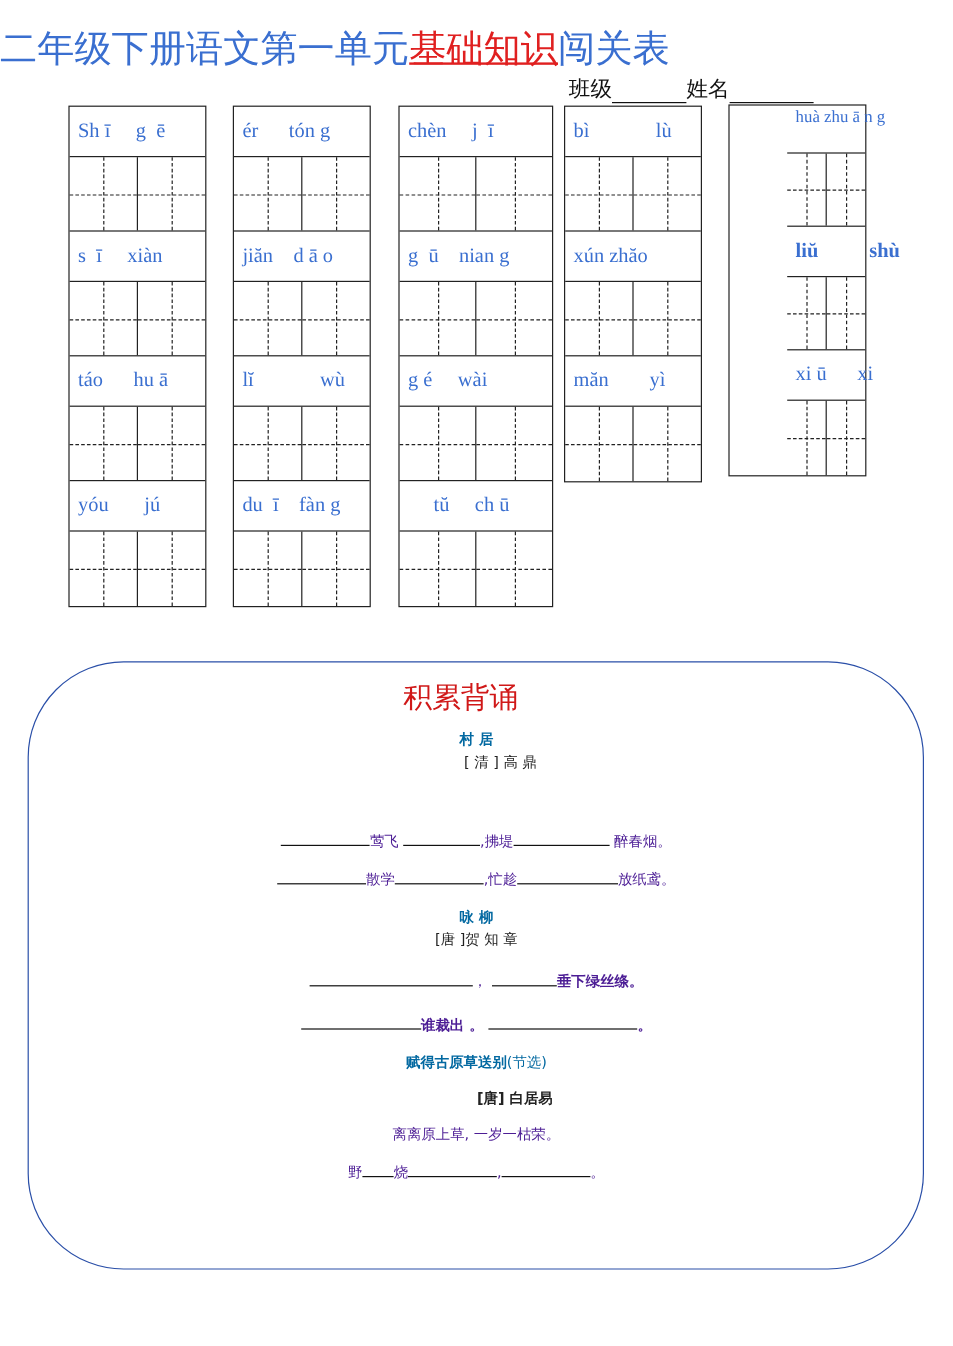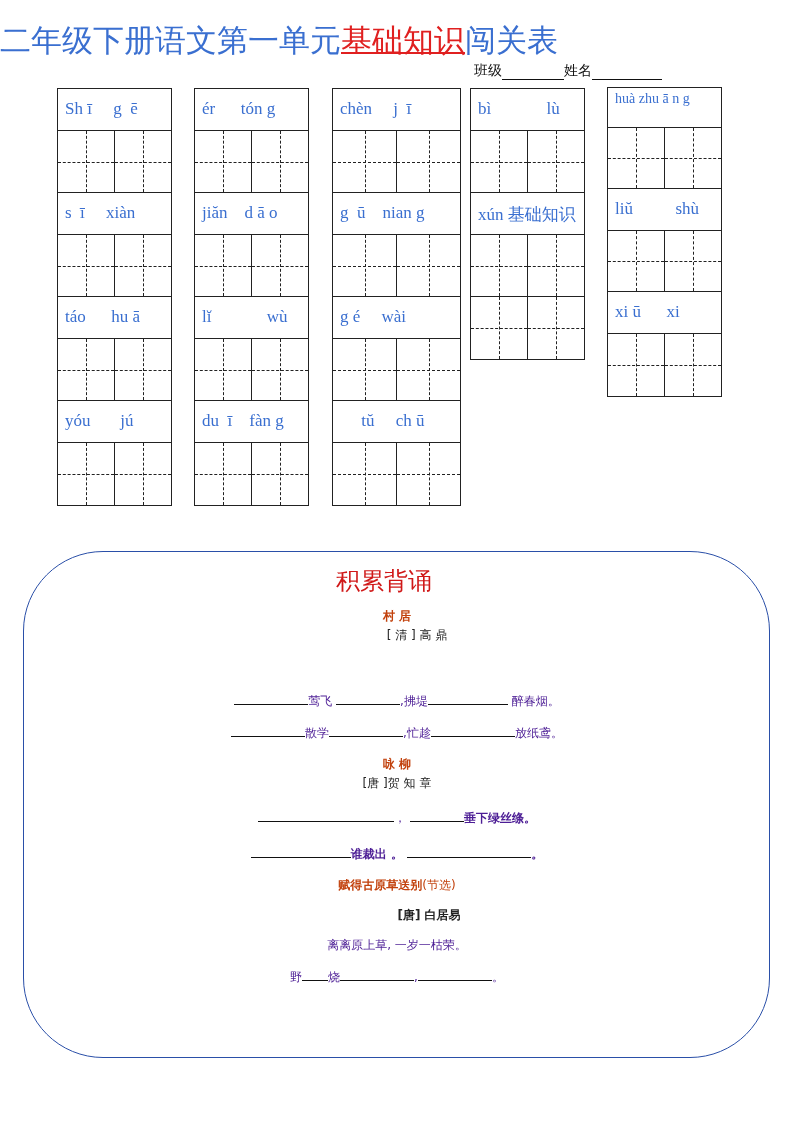--- a/index.html
+++ b/index.html
@@ -1,32 +1,32 @@
 <!DOCTYPE html>
 <html><head>
 <meta charset="utf-8">
 <style>
   html, body { margin:0; padding:0; background:#ffffff; }
   body { width:794px; height:1122px; position:relative; overflow:hidden; font-family:"DejaVu Sans", sans-serif; }
   .title { position:absolute; top:20px; left:0; width:794px; font-family:"DejaVu Serif", serif; font-size:31px; color:#3a6fd0; letter-spacing:0px; white-space:nowrap; }
   .title .hl { color:#e02020; text-decoration:underline; text-decoration-thickness:2px; }
-  .classline { position:absolute; top:62px; left:474px; font-size:14px; color:#111; font-family:"DejaVu Serif", serif; white-space:nowrap; }
+  .classline { position:absolute; top:62px; left:474px; font-size:18px; color:#111; font-family:"DejaVu Serif", serif; white-space:nowrap; }
   .classline .blank { display:inline-block; border-bottom:1.5px solid #111; vertical-align:bottom; height:14px; }
   .col { position:absolute; border:1.5px solid #222; box-sizing:border-box; background:#fff; }
   .pin { height:42px; border-bottom:1.5px solid #222; box-sizing:border-box; color:#3a6fd0; font-family:"Liberation Serif", serif; font-size:17px; padding:10px 0 0 7px; white-space:pre; }
   .pin.small { font-size:14px; padding-top:3px; }
   .grid { height:62px; border-bottom:1.5px solid #222; box-sizing:border-box; position:relative; display:flex; }
   .grid:last-child { border-bottom:none; }
   .cell { flex:1; position:relative; }
   .cell + .cell { border-left:1.5px solid #222; }
   .cell::before { content:""; position:absolute; left:50%; top:0; bottom:0; border-left:1.5px dashed #222; }
   .cell::after { content:""; position:absolute; top:50%; left:0; right:0; border-top:1.5px dashed #222; }
   .recite { position:absolute; left:23px; top:551px; width:747px; height:507px; border:1.5px solid #2a4fa8; border-radius:80px; box-sizing:border-box; }
   .r-title { position:absolute; top:565px; left:0; width:768px; text-align:center; color:#d01818; font-size:24px; font-family:Liberation Mono, monospace; }
-  .poem-title { position:absolute; left:0; width:794px; text-align:center; color:#c2410c; font-size:12px; font-weight:bold; }
+  .poem-title { position:absolute; left:0; width:794px; text-align:center; color:#0369a1; font-size:12px; font-weight:bold; }
   .author { position:absolute; left:0; width:794px; text-align:center; color:#222; font-size:12px; }
   .line { position:absolute; left:0; width:794px; text-align:center; color:#4c1d95; font-size:12px; white-space:nowrap; }
   .b { display:inline-block; border-bottom:1.2px solid #111; height:12px; vertical-align:baseline; }
 </style>
 </head>
 <body>
 
 <div class="title"><span>二年级下册语文第一单元</span><span class="hl">基础知识</span><span>闯关表</span></div>
 
 <div class="classline">
@@ -101,38 +101,39 @@
       <div class="cell"></div>
     </div>
 </div>
 
 <div class="col" style="left:470px; top:88px; width:115px;">
   <div class="pin">bì             lù</div>
   <div class="grid">
       <div class="cell"></div>
       <div class="cell"></div>
     </div>
-  <div class="pin">xún 基础知识</div>
+  <div class="pin">xún zhăo</div>
   <div class="grid">
       <div class="cell"></div>
       <div class="cell"></div>
     </div>
+  <div class="pin">măn        yì</div>
   <div class="grid">
       <div class="cell"></div>
       <div class="cell"></div>
     </div>
 </div>
 
-<div class="col" style="left:607px; top:87px; width:115px;">
+<div class="col" style="left:607px; top:87px; width:115px;padding-left:48px;">
   <div class="pin small" style="height:40px;">huà zhu ā n g</div>
   <div class="grid" style="height:61px;">
       <div class="cell"></div>
       <div class="cell"></div>
     </div>
-  <div class="pin" style="height:42px;">liŭ          shù</div>
+  <div class="pin" style="height:42px;font-weight:bold;">liŭ          shù</div>
   <div class="grid" style="height:61px;">
       <div class="cell"></div>
       <div class="cell"></div>
     </div>
   <div class="pin" style="height:42px;">xi ū      xi</div>
   <div class="grid" style="height:62px;">
       <div class="cell"></div>
       <div class="cell"></div>
     </div>
 </div>

